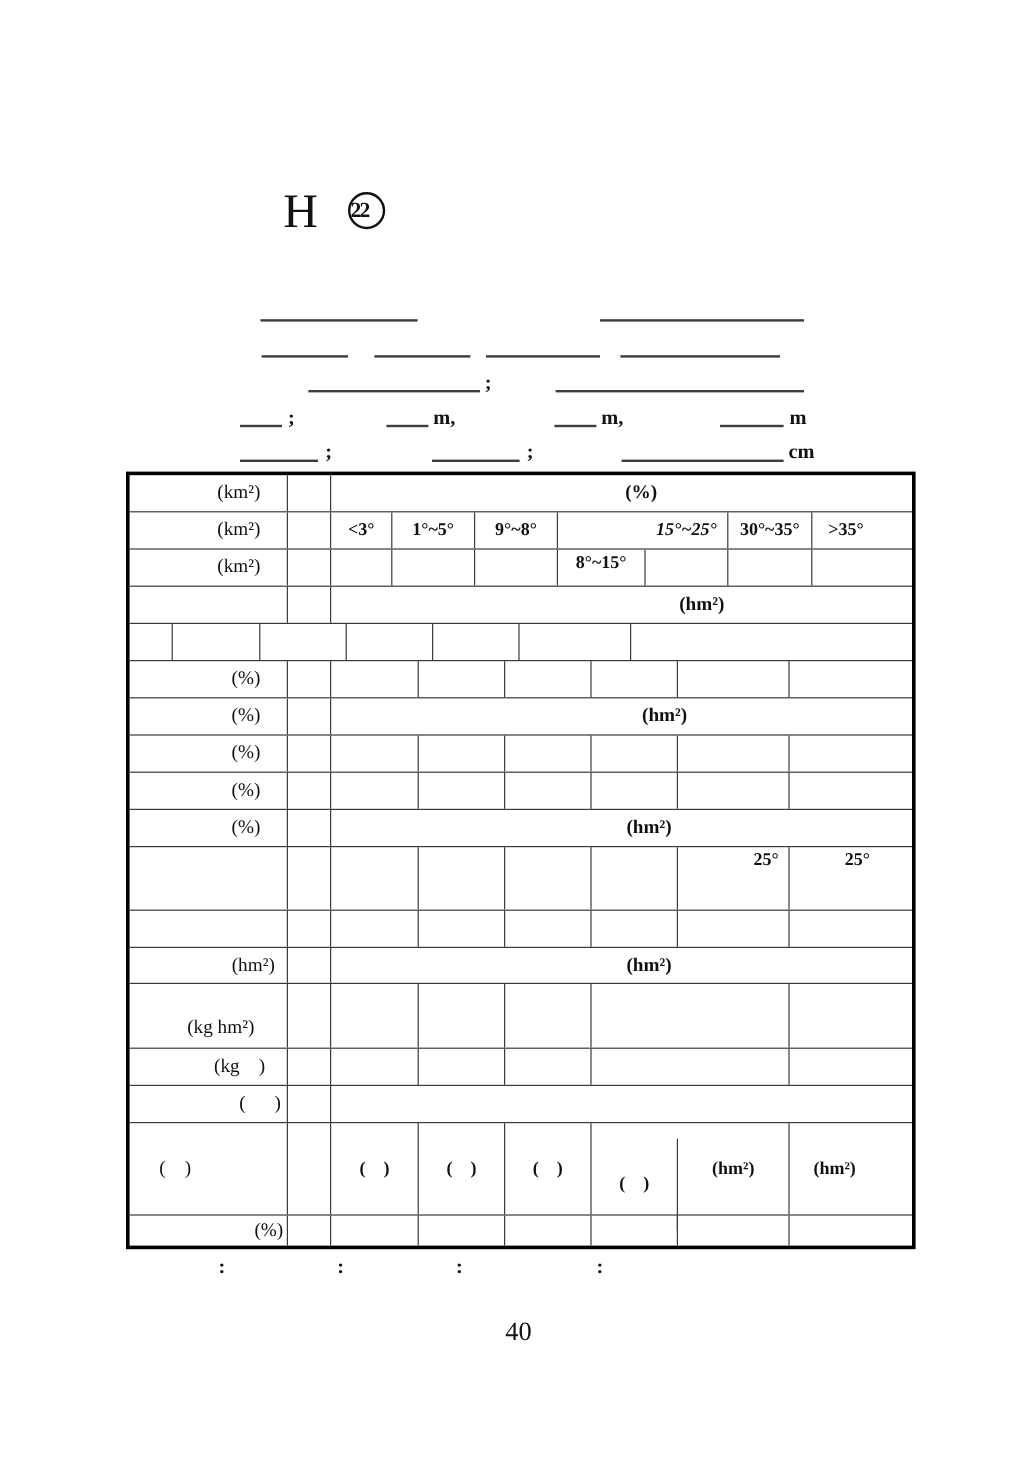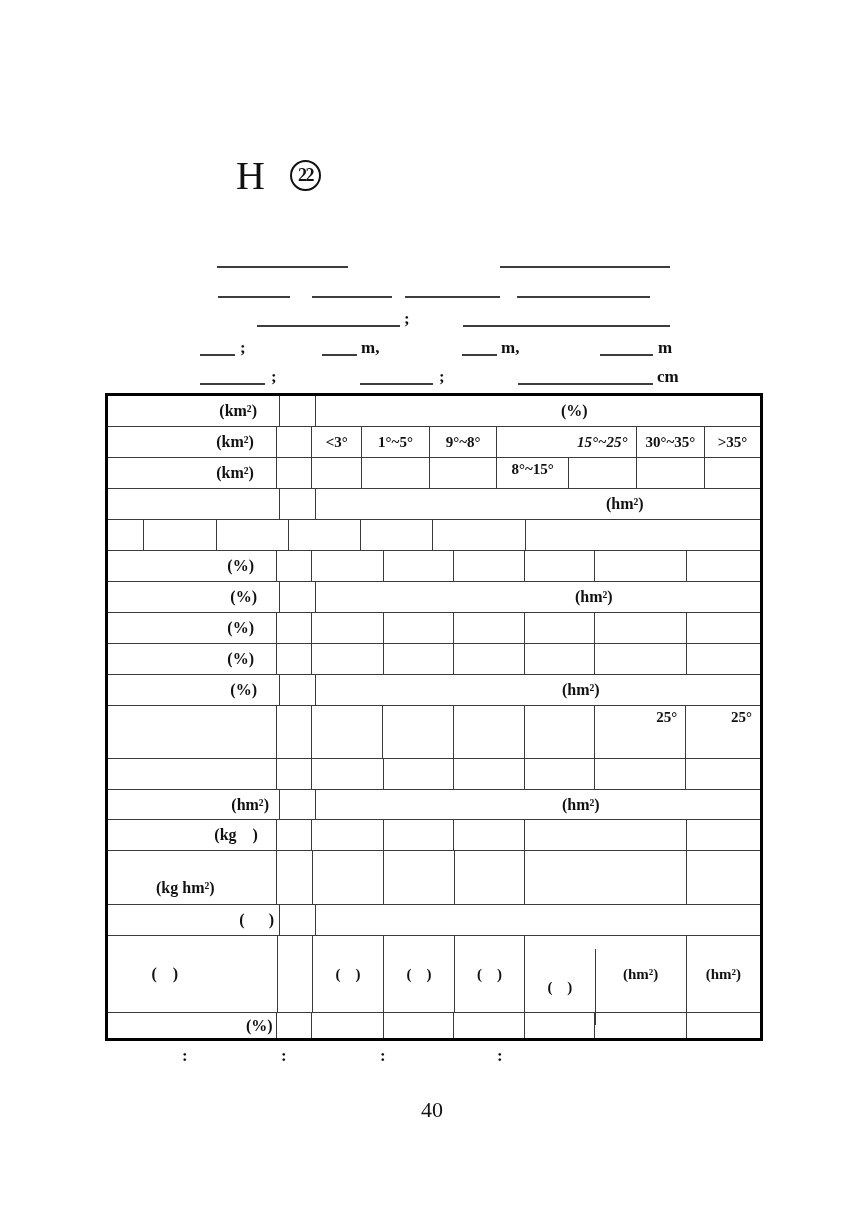--- a/index.html
+++ b/index.html
@@ -7,34 +7,34 @@
   .page {
     position:relative; width:850px; height:1219px; margin:0 auto;
     background:#ffffff; color:#111;
     font-family:"Liberation Serif", serif; overflow:hidden;
   }
   
   .h-letter { position:absolute; left:236px; top:152px; font-size:40px; font-weight:400; }
   .circle-num {
     position:absolute; left:290px; top:160px; width:31px; height:31px;
     border:2.5px solid #111; border-radius:50%;
-    display:flex; align-items:center; justify-content:center;
+    display:flex; align-items:center; justify-content:flex-start;
     font-size:18px; font-weight:700; letter-spacing:-1.5px;
   }
   
   .blank { position:absolute; height:0; border-bottom:2px solid #3d3d3d; }
   .unit  { position:absolute; font-size:17px; font-weight:700; white-space:pre; }
   
   .tbl { position:absolute; left:105px; top:393px; width:658px; border:3px solid #000; background:#fff; }
   .tr  { display:flex; border-bottom:1px solid #3a3a3a; }
   .tr:last-child { border-bottom:none; }
   .c1 {
-    width:172px; border-right:1px solid #3a3a3a;
+    width:132px; border-right:1px solid #3a3a3a;
     display:flex; align-items:center; justify-content:flex-end;
-    font-size:16px; font-weight:700; white-space:pre;
+    font-size:16px; font-weight:400; white-space:pre;
   }
   .c2 { width:36px; border-right:1px solid #3a3a3a; }
   .dcell {
     border-right:1px solid #3a3a3a;
     display:flex; align-items:center; justify-content:center;
     font-size:15px; font-weight:700; white-space:pre;
   }
   .dcell.last { border-right:none; }
   .spanc {
     flex:1; display:flex; align-items:center;
@@ -198,32 +198,32 @@
       <div class="dcell" style="width:93px;"></div>
       <div class="dcell last" style="width:75px;"></div>
     </div>
 
     <div class="tr" style="height:30px;">
       <div class="c1" style="padding-right:10px;">(hm²)</div>
       <div class="c2"></div>
       <div class="spanc" style="padding-left:246px;">(hm²)</div>
     </div>
 
-    <div class="tr" style="height:31px;">
-      <div class="c1" style="padding-right:18px;">(kg&nbsp;&nbsp;&nbsp;&nbsp;)</div>
-      <div class="c2"></div>
-      <div class="dcell" style="width:73px;"></div>
-      <div class="dcell" style="width:72px;"></div>
-      <div class="dcell" style="width:72px;"></div>
-      <div class="dcell" style="width:165px;"></div>
-      <div class="dcell last" style="width:75px;"></div>
-    </div>
-
     <div class="tr" style="height:54px;">
       <div class="c1" style="justify-content:flex-start; align-items:flex-end; padding:0 0 7px 48px;">(kg hm²)</div>
+      <div class="c2"></div>
+      <div class="dcell" style="width:73px;"></div>
+      <div class="dcell" style="width:72px;"></div>
+      <div class="dcell" style="width:72px;"></div>
+      <div class="dcell" style="width:165px;"></div>
+      <div class="dcell last" style="width:75px;"></div>
+    </div>
+
+    <div class="tr" style="height:31px;">
+      <div class="c1" style="padding-right:18px;">(kg&nbsp;&nbsp;&nbsp;&nbsp;)</div>
       <div class="c2"></div>
       <div class="dcell" style="width:73px;"></div>
       <div class="dcell" style="width:72px;"></div>
       <div class="dcell" style="width:72px;"></div>
       <div class="dcell" style="width:165px;"></div>
       <div class="dcell last" style="width:75px;"></div>
     </div>
 
     <div class="tr" style="height:31px;">
       <div class="c1" style="padding-right:5px;">(&nbsp;&nbsp;&nbsp;&nbsp;&nbsp;&nbsp;)</div>

